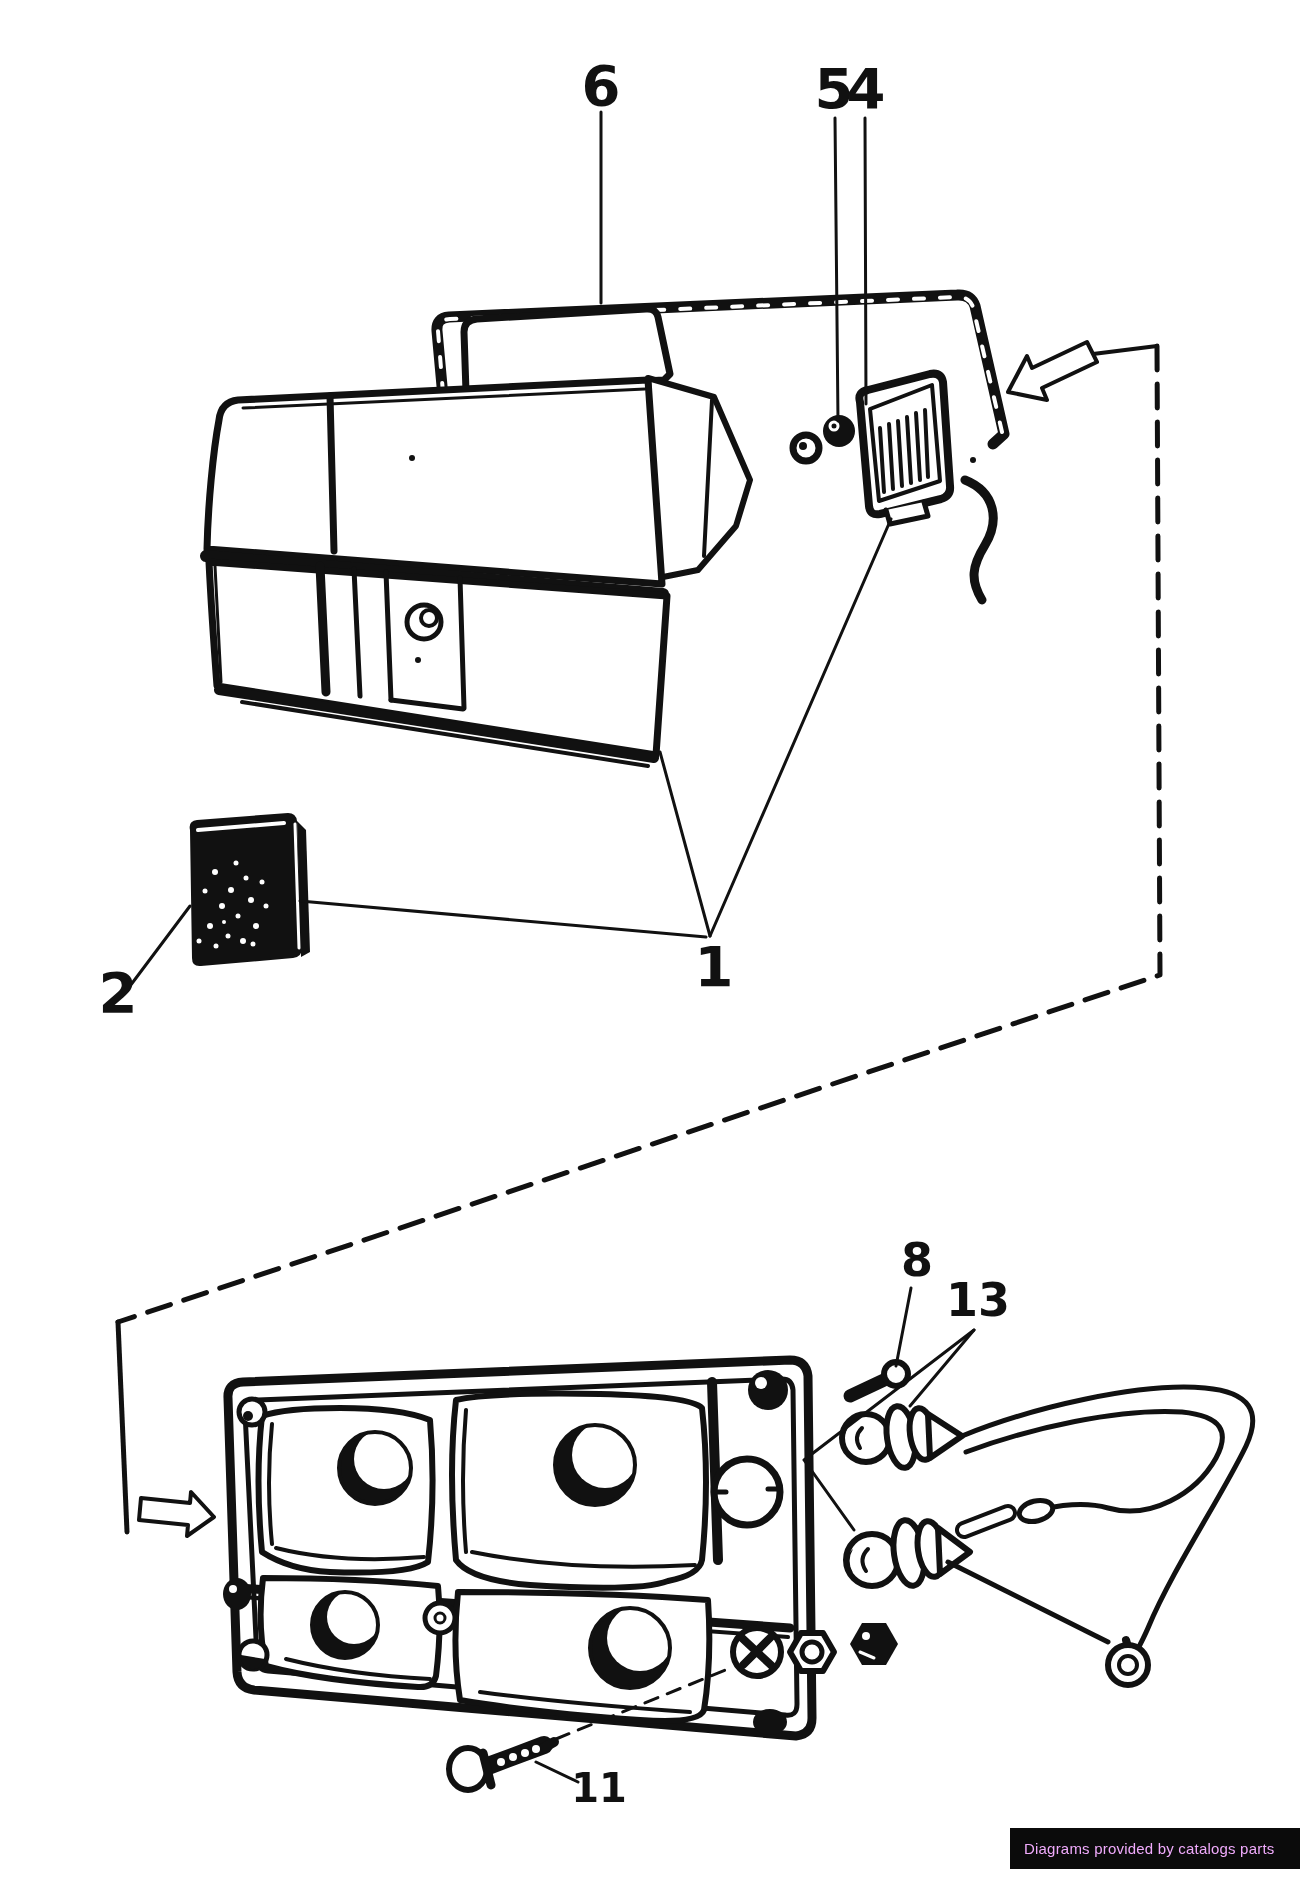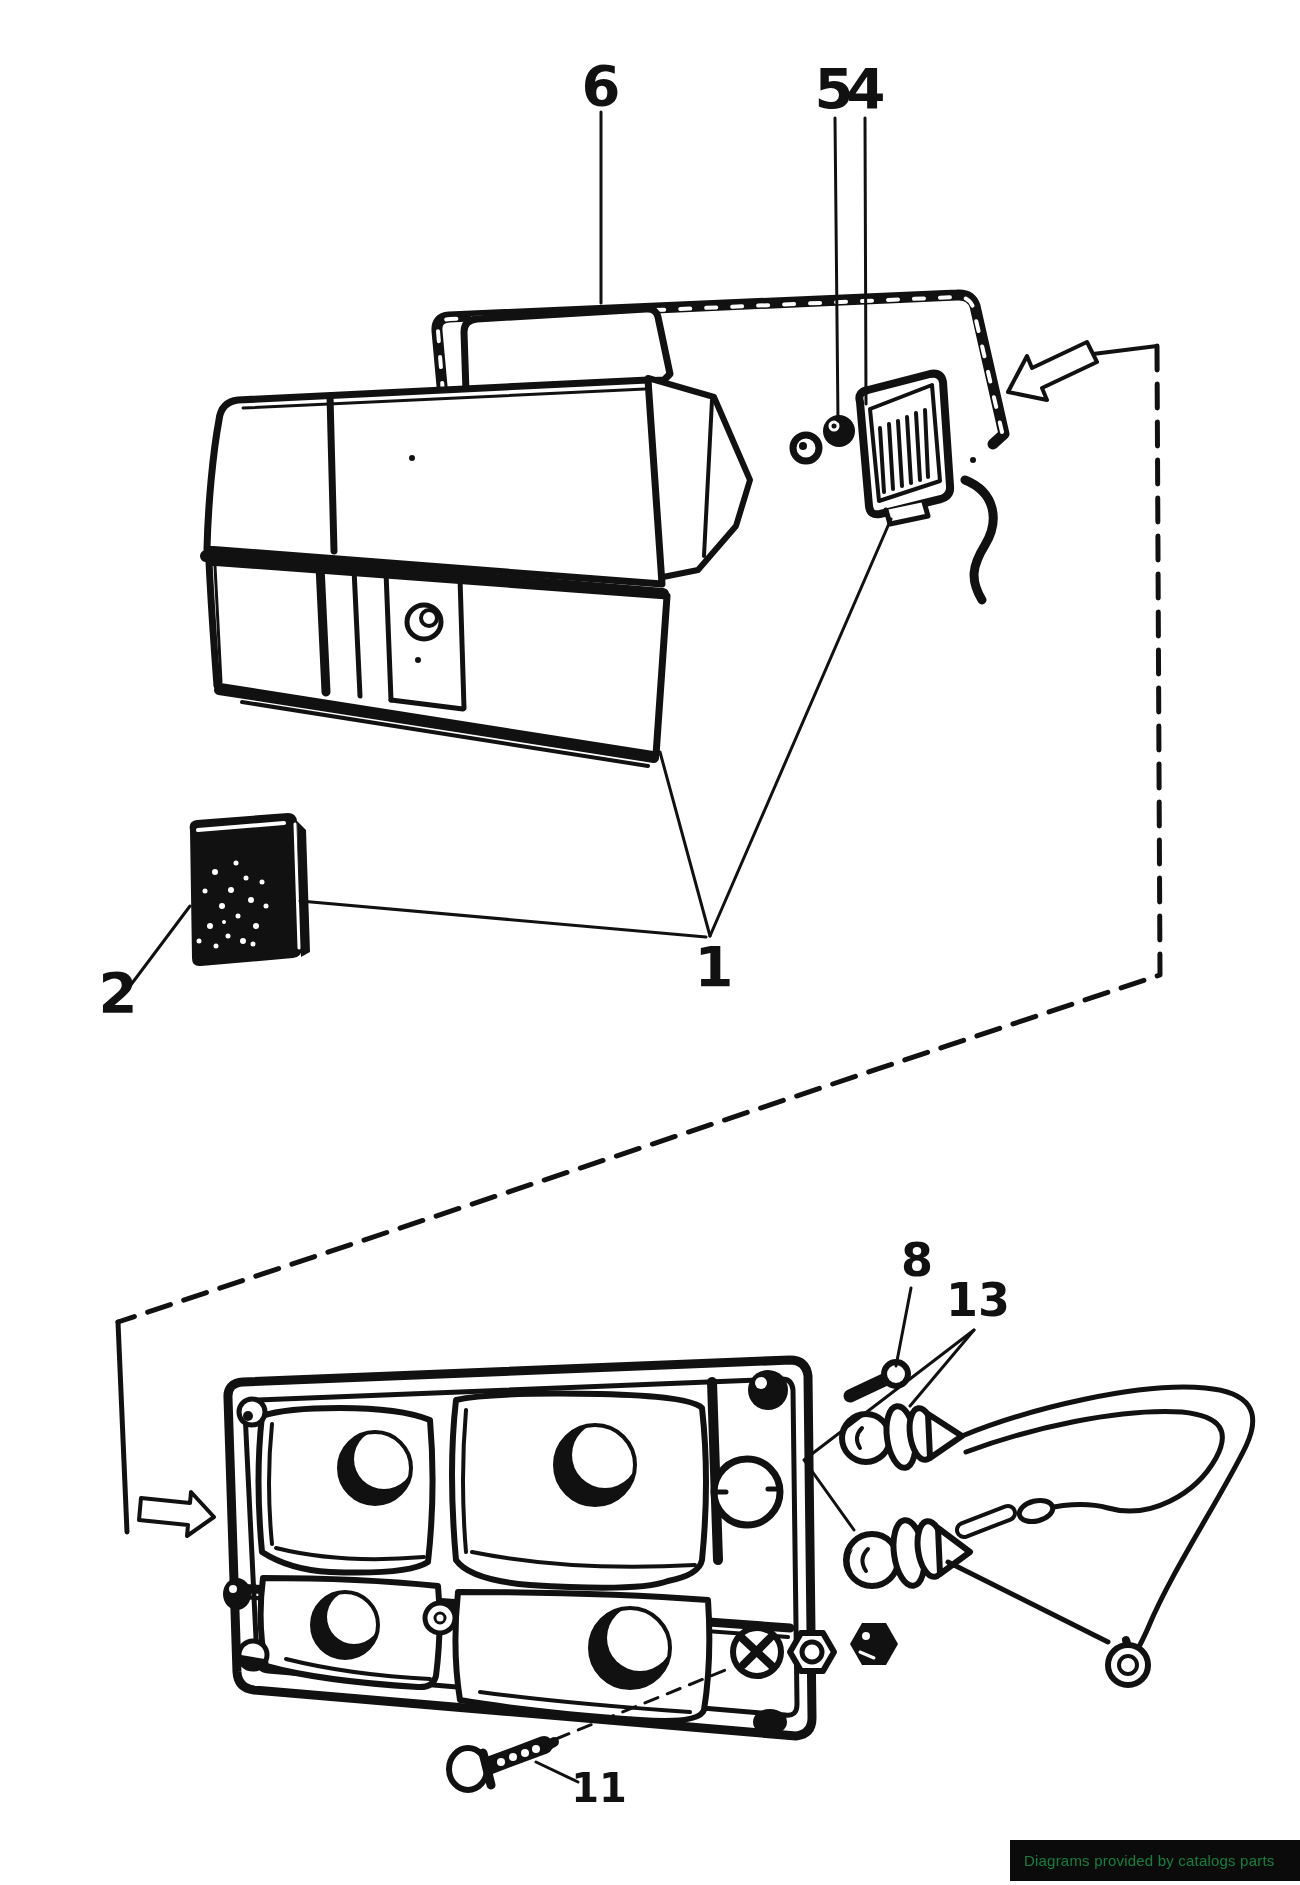--- a/index.html
+++ b/index.html
@@ -9,22 +9,22 @@
   svg{display:block;}
   .ln{stroke:#111;fill:none;stroke-linecap:round;stroke-linejoin:round;}
   .fw{fill:#fff;}
   .fk{fill:#111;stroke:none;}
   .wln{stroke:#fff;fill:none;stroke-linecap:round;}
   .callout{font-family:"DejaVu Sans",sans-serif;font-weight:700;fill:#111;
            text-anchor:middle;}
   .cl-big{font-size:56px;}
   .cl-mid{font-size:46px;}
   .cl-sm{font-size:40px;}
-  .badge{position:absolute;right:0;bottom:4px;width:276px;height:41px;
-         background:#0b0b0b;color:#15803d;display:flex;align-items:center;
+  .badge{position:absolute;right:0;bottom:16px;width:276px;height:41px;
+         background:#0b0b0b;color:#f0abfc;display:flex;align-items:center;
          padding-left:14px;font-family:"Liberation Sans","DejaVu Sans",sans-serif;
          font-size:15px;letter-spacing:.2px;}
 </style>
 </head>
 <body>
 
 <div class="stage">
 <svg width="1300" height="1885" viewBox="0 0 1300 1885">
 
   <g>

